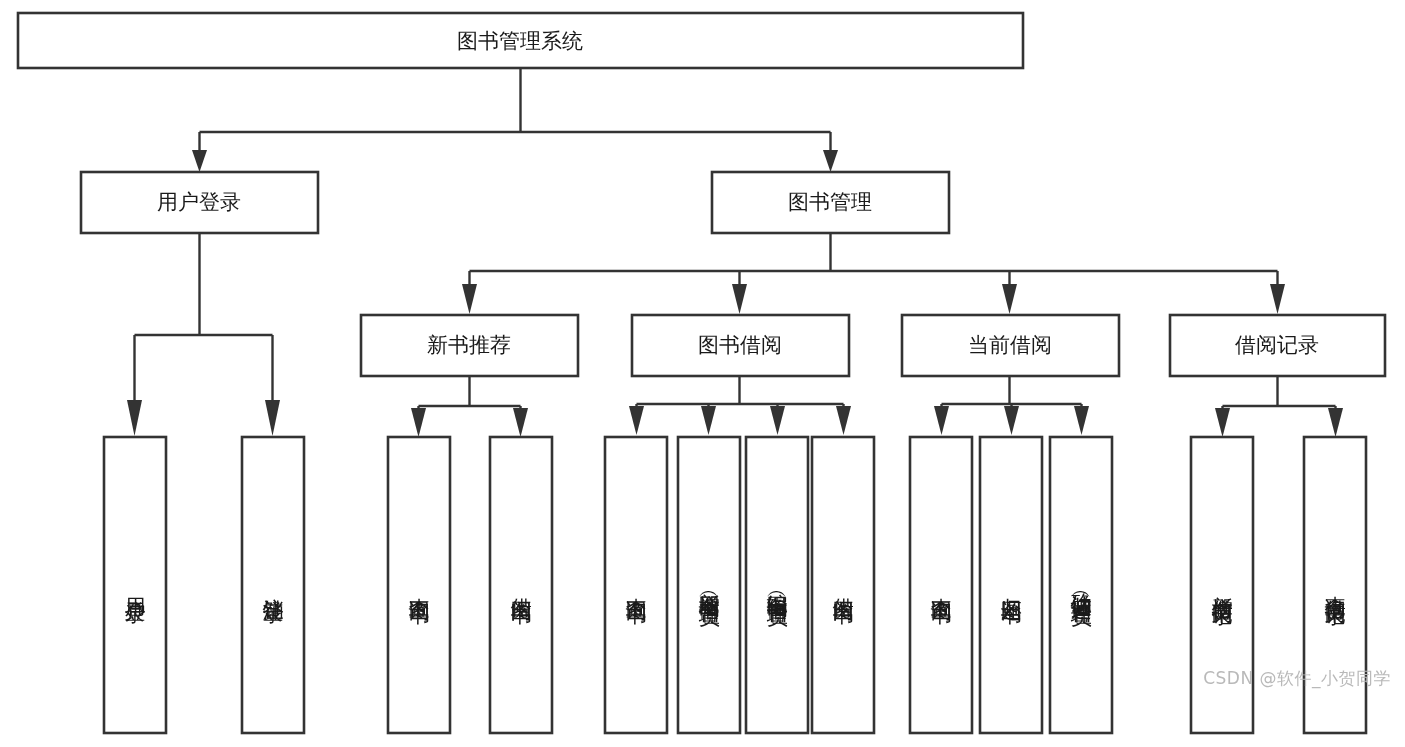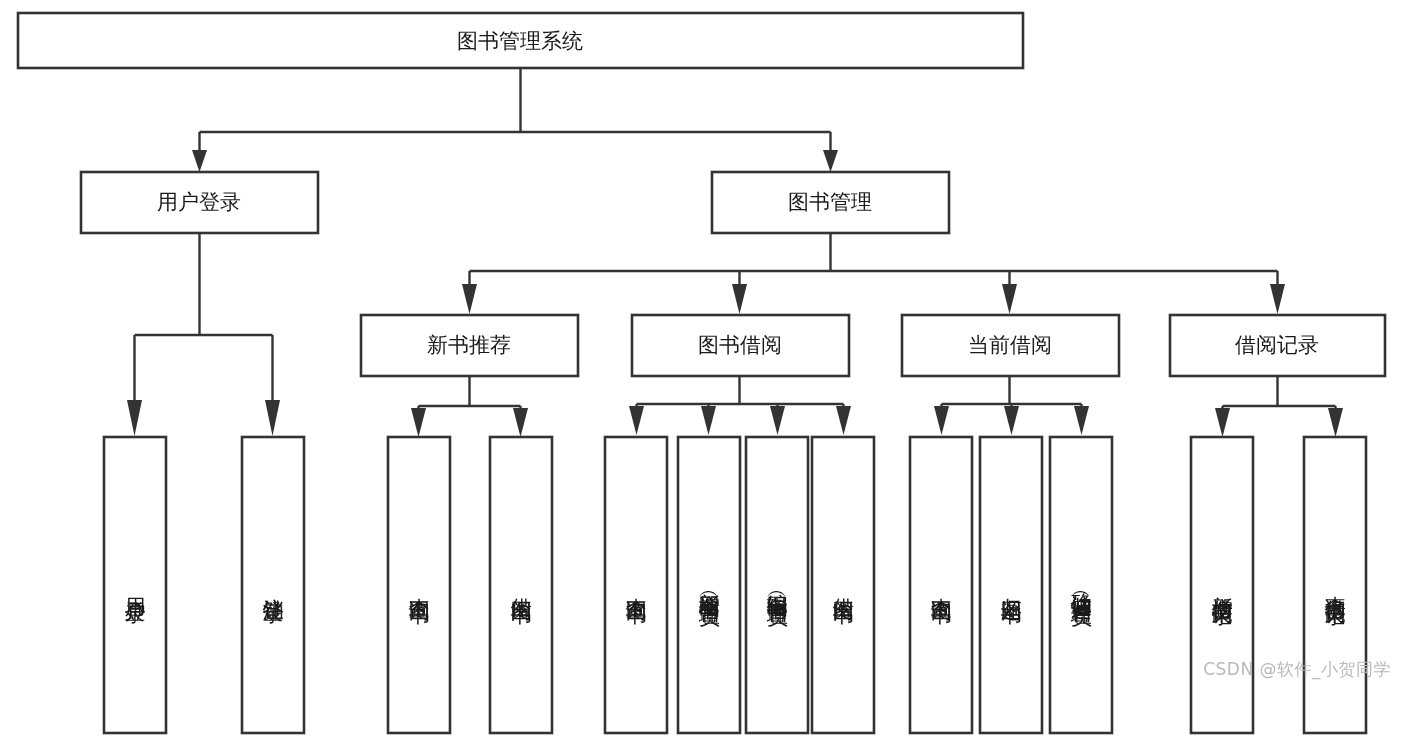--- a/index.html
+++ b/index.html
@@ -62,21 +62,21 @@
     display: flex;
     align-items: center;
     justify-content: center;
     white-space: nowrap;
     pointer-events: none;
     user-select: none;
   }
   .watermark {
     position: absolute;
     right: 14px;
-    bottom: 9px;
+    bottom: 0;
     font-family: "DejaVu Sans", "Liberation Sans", sans-serif;
     font-size: 17px;
     color: #b9b9b9;
     letter-spacing: 0.5px;
     white-space: nowrap;
     user-select: none;
   }
 </style>
 </head>
 <body>

